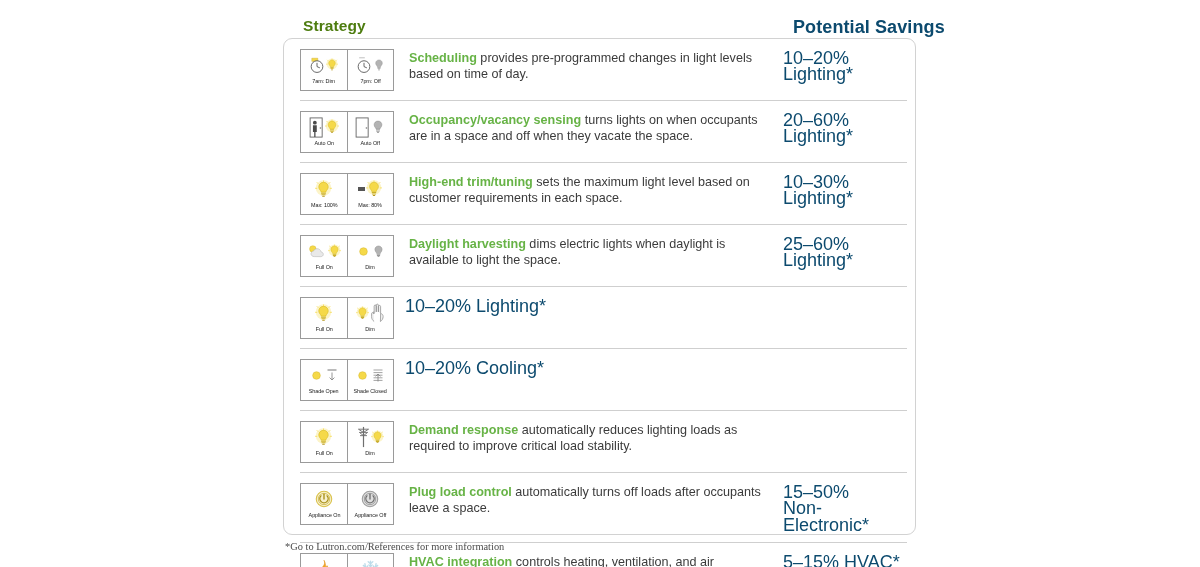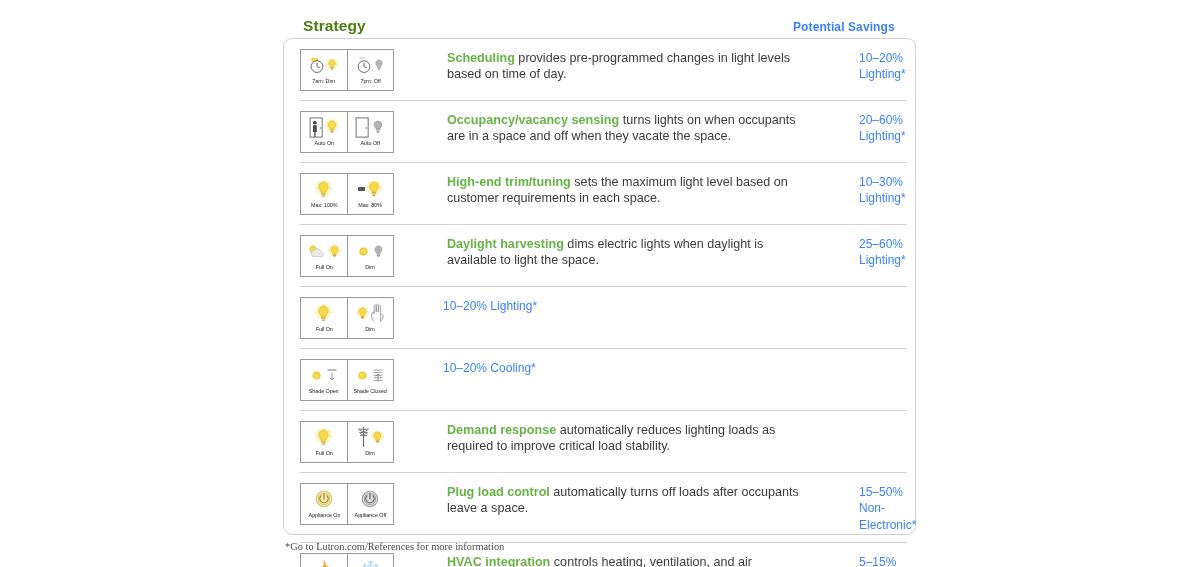--- a/index.html
+++ b/index.html
@@ -45,21 +45,20 @@
     width: 607px;
   }
 
   .row {
     position: relative;
     display: flex;
     align-items: flex-start;
     border-bottom: 1px solid #cfcfcf;
     padding: 9px 0 9px 0;
     min-height: 53px;
-    gap: 38px;
   }
   .row:last-child { border-bottom: none; }
 
   
   .iconbox {
     flex: 0 0 auto;
     width: 94px;
     height: 42px;
     border: 1px solid #9a9a9a;
     display: flex;
@@ -109,23 +108,23 @@
   }
   .desc .term {
     color: #67b346;
     font-weight: bold;
   }
 
   
   .savings {
     flex: 1 1 auto;
     padding-left: 11px;
-    font-size: 12px;
+    font-size: 18px;
     line-height: 16.4px;
-    color: #3b82f6;
+    color: #0c4a6e;
     padding-top: 2px;
     white-space: pre-line;
   }
 
   
   .footnote {
     position: absolute;
     left: 285px; top: 541px;
     font-size: 10.4px;
     color: #4a4a4a;

